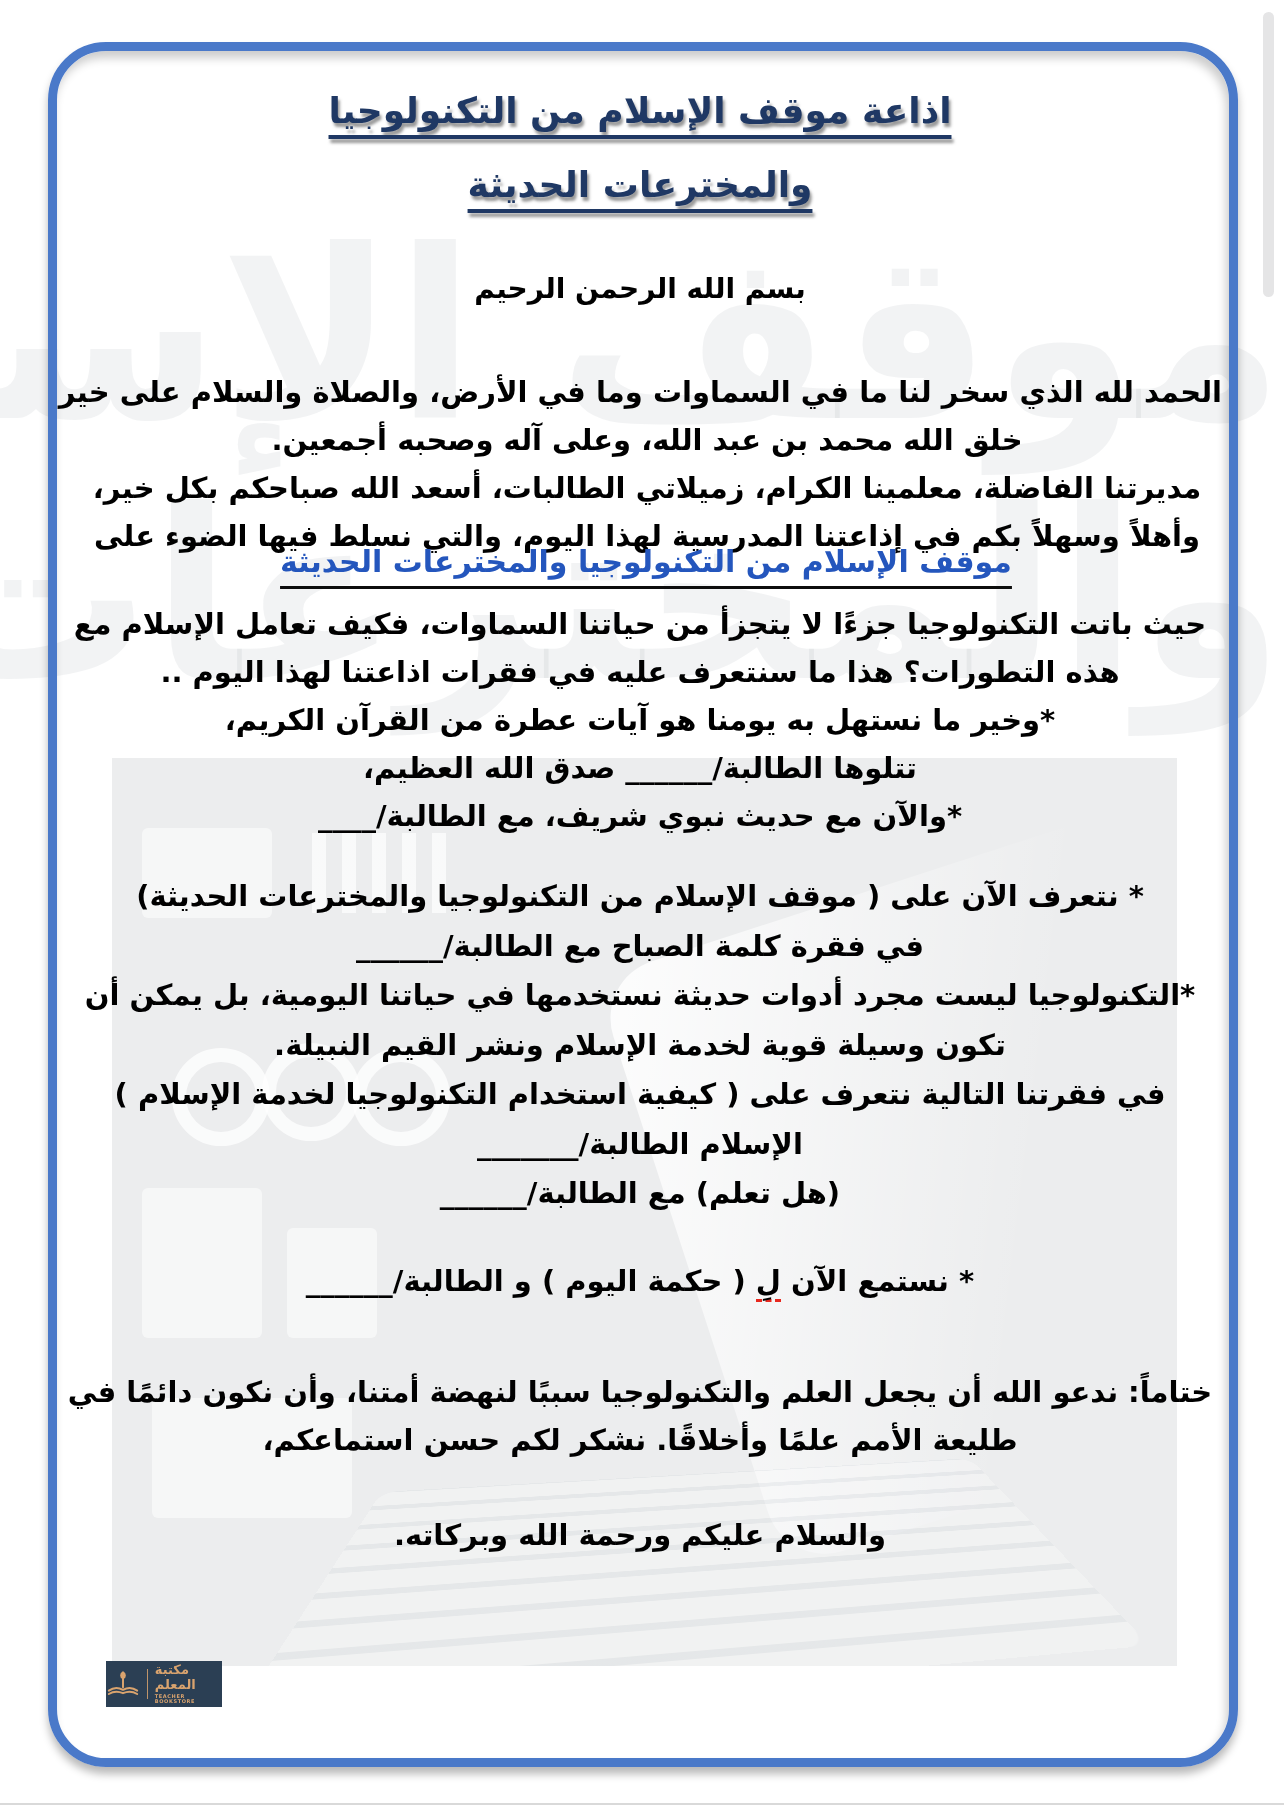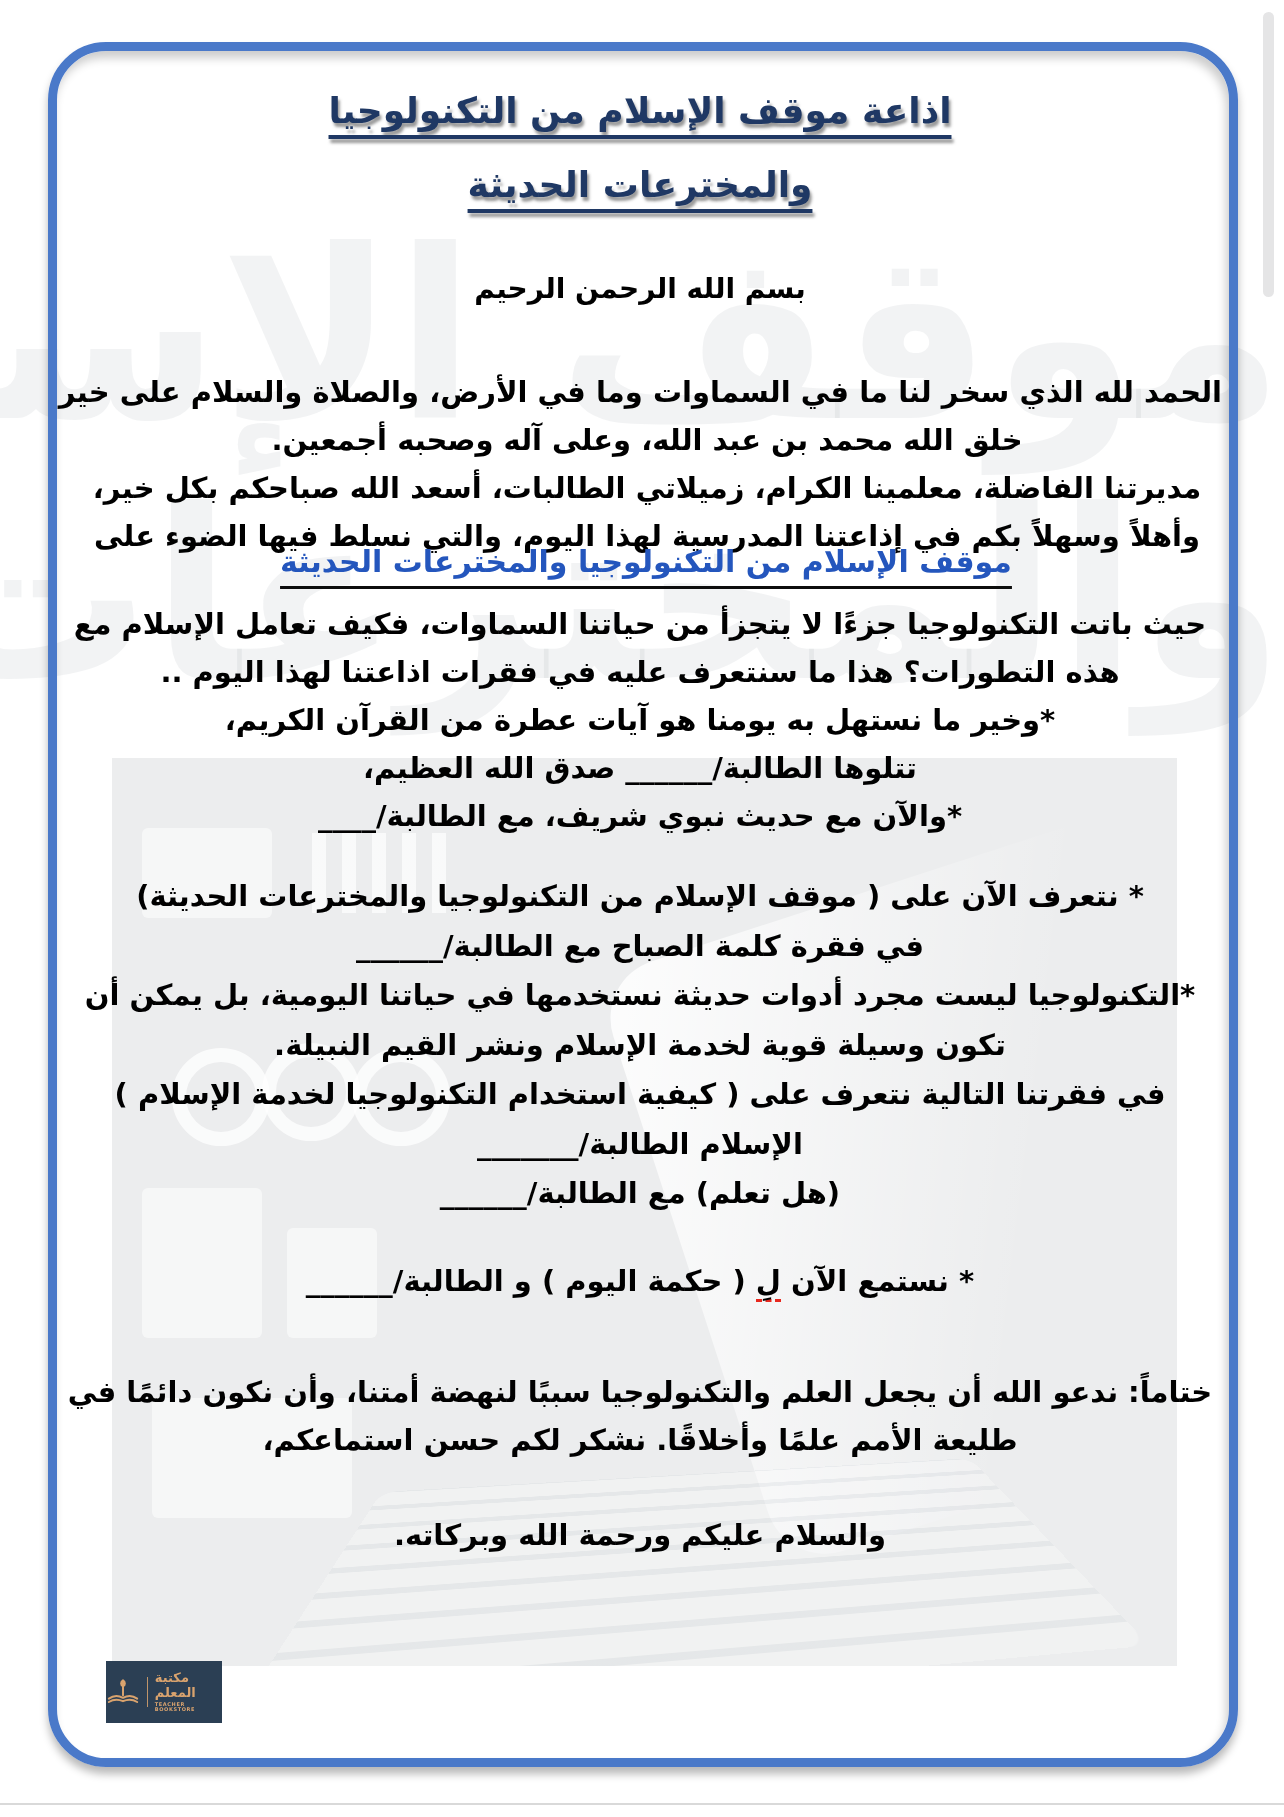--- a/index.html
+++ b/index.html
@@ -69,21 +69,21 @@
     margin-left:12px;
   }
   .body-block{ top:600px; font-size:29px; line-height:48px; }
   .segments-block{ top:872px; font-size:29px; line-height:49.5px; }
   .hikma{ top:1264px; font-size:29px; }
   .hikma .misspell{ border-bottom:3px dashed #e8281e; padding-bottom:1px; }
   .closing-block{ top:1368px; font-size:29px; line-height:48px; }
   .salam{ top:1518px; font-size:29px; }
   
   .logo{
-    position:absolute; left:106px; top:1661px; width:116px; height:62px; z-index:4;
+    position:absolute; left:106px; top:1661px; width:116px; height:46px; z-index:4;
     background:#2b3f54; display:flex; align-items:center; justify-content:center; gap:7px;
   }
   .logo-divider{ width:1px; height:30px; background:rgba(217,163,110,0.85); }
   .logo-text{ display:flex; flex-direction:column; align-items:center; line-height:1.1; }
   .logo-ar{ color:#d9a36e; font-size:13px; font-weight:bold; }
   .logo-en{ color:#d9a36e; font-size:5px; letter-spacing:0.6px; font-weight:bold; margin-top:2px; }
   
   .scroll-thumb{
     position:absolute; left:1263px; top:12px; width:11px; height:285px;
     background:#e5e5e6; border-radius:6px; z-index:5;

